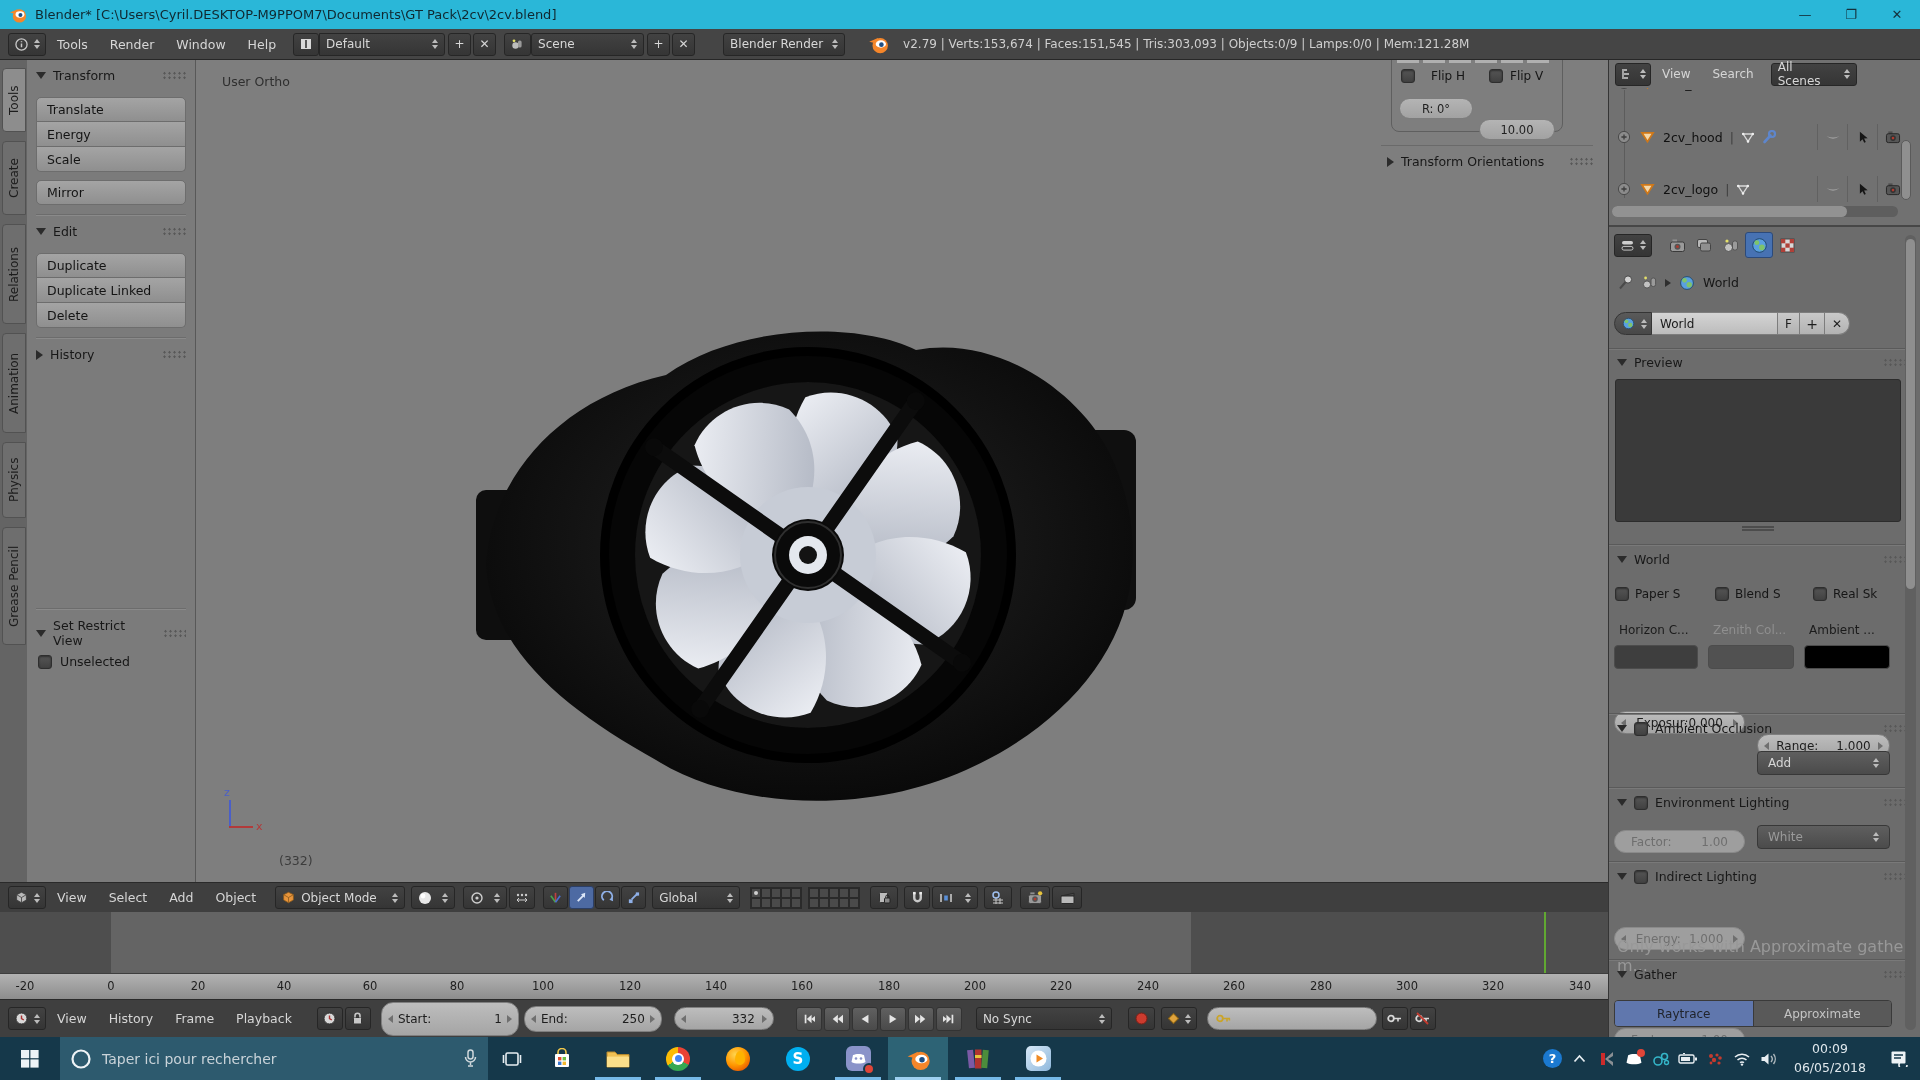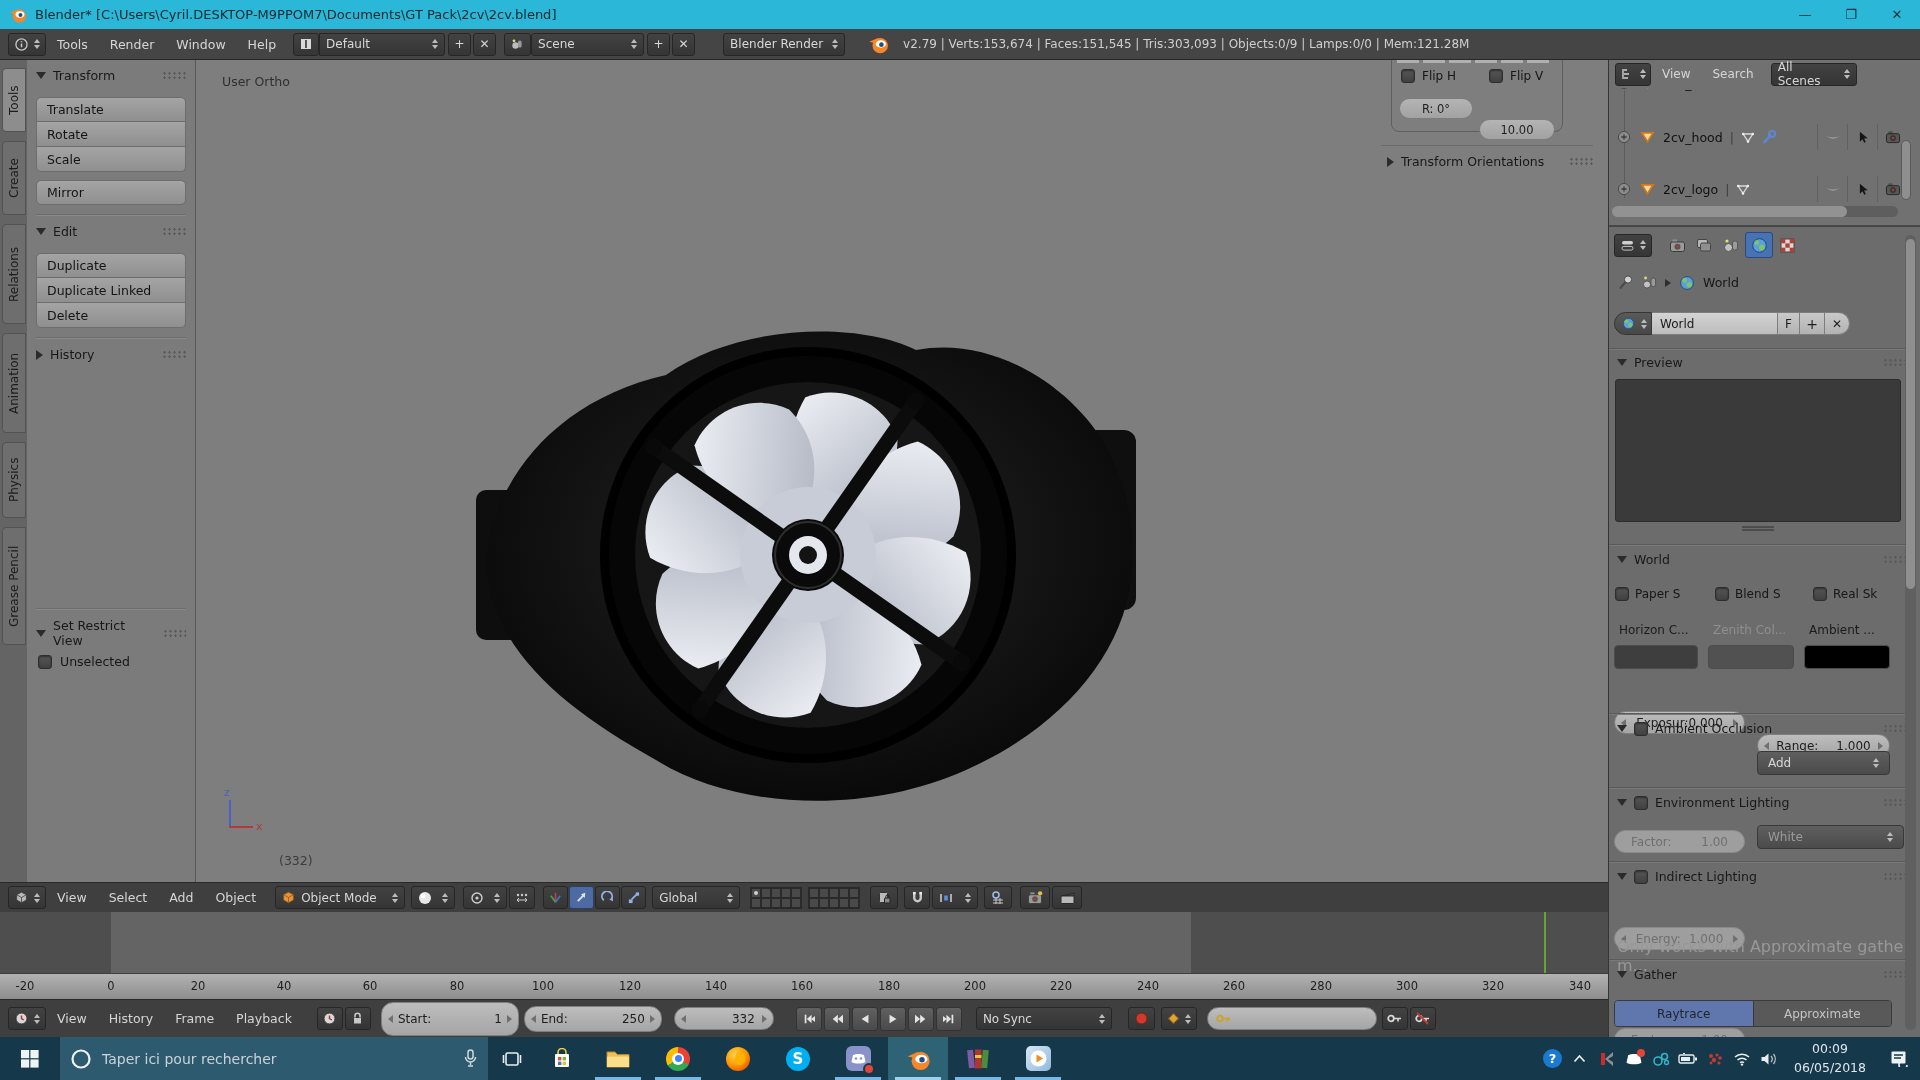--- a/index.html
+++ b/index.html
@@ -170,21 +170,21 @@
 </div>
 
 <div id="toolshelf" class="A">
   <div class="ph">
     <span class="tri-d"></span>
     <span>Transform</span>
     <span class="grip"></span>
   </div>
   <div class="grp" style="margin-top:14px">
     <div class="shbtn">Translate</div>
-    <div class="shbtn">Rotate</div>
+    <div class="shbtn">Energy</div>
     <div class="shbtn">Scale</div>
   </div>
   <div class="shbtn solo" style="margin-top:8px">Mirror</div>
   <div class="shdiv"></div>
   <div class="ph">
     <span class="tri-d"></span>
     <span>Edit</span>
     <span class="grip"></span>
   </div>
   <div class="grp" style="margin-top:14px">
@@ -287,21 +287,21 @@
   <div class="A" style="left:1185px;top:0;width:227px;height:170px">
     <div class="A" style="left:10px;top:-22px;width:172px;height:94px;border:1px solid #5f5f5f;border-radius:0 0 8px 8px"></div>
     <div class="row A" style="left:0;top:0;gap:4px;left:16px">
       <span style="width:22px;height:3px;background:#b0b0b0;display:inline-block"></span>
         <span style="width:22px;height:3px;background:#b0b0b0;display:inline-block"></span>
         <span style="width:22px;height:3px;background:#b0b0b0;display:inline-block"></span>
         <span style="width:22px;height:3px;background:#b0b0b0;display:inline-block"></span>
         <span style="width:22px;height:3px;background:#b0b0b0;display:inline-block"></span>
         <span style="width:22px;height:3px;background:#b0b0b0;display:inline-block"></span>
     </div>
-    <div class="row A" style="left:20px;top:9px;gap:7px">
+    <div class="row A" style="left:20px;top:9px;gap:16px">
       <span class="cb"></span>
       <span style="color:#161616">Flip H</span>
     </div>
     <div class="row A" style="left:108px;top:9px;gap:7px">
       <span class="cb"></span>
       <span style="color:#161616">Flip V</span>
     </div>
     <div class="npill A" style="left:18px;top:38px;width:74px">
       <span>R: 0°</span>
     </div>
@@ -636,21 +636,21 @@
       <span>Environment Lighting</span>
       <span class="grip"></span>
     </div>
     <div class="pill dis A" style="left:5px;top:598px;width:131px">
       <span class="la"></span>
       <span>Energy:</span>
       <span style="width:8px"></span>
       <span>1.000</span>
       <span class="ra"></span>
     </div>
-    <div class="ddl A" style="left:148px;top:598px;width:147px;border-radius:4px">
+    <div class="ddl A" style="left:148px;top:598px;width:133px;border-radius:4px">
       <span style="color:#9a9a9a">White</span>
       <span class="ud">
           <i class="u"></i>
           <i class="d"></i>
         </span>
     </div>
     <div class="pdiv" style="top:634px"></div>
 
     <div class="ph A" style="left:8px;top:642px;width:290px">
       <span class="tri-d"></span>

